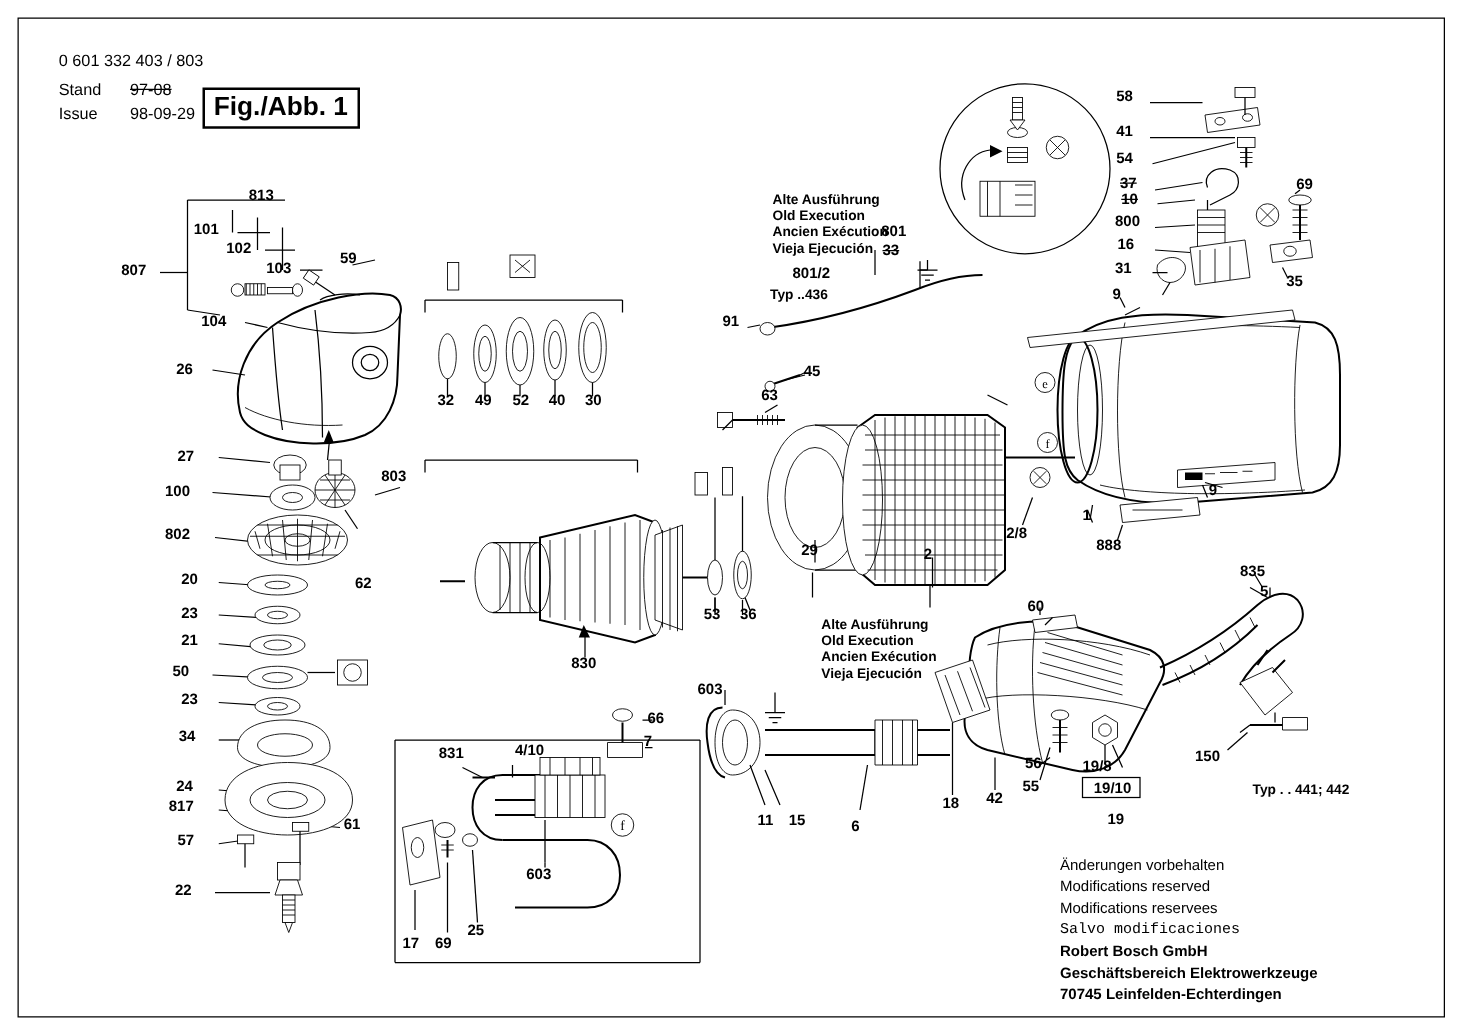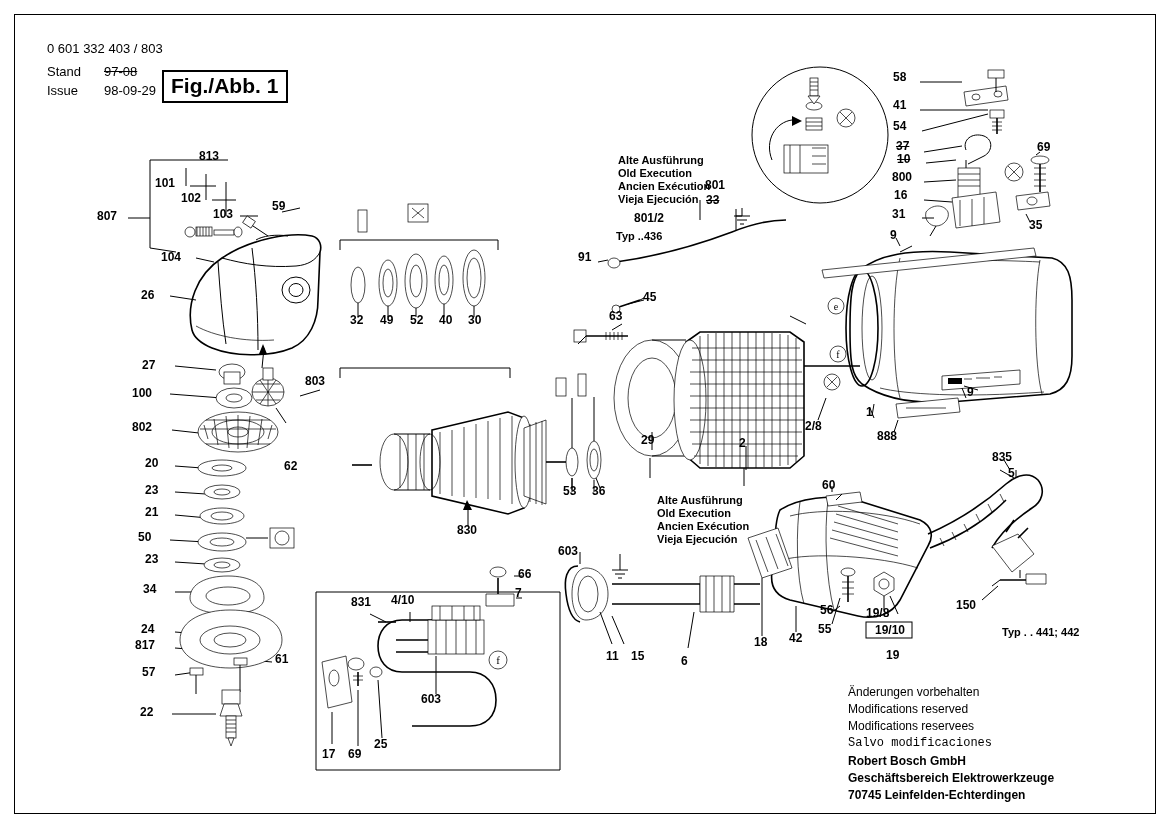--- a/index.html
+++ b/index.html
@@ -514,18 +514,18 @@
   <div class="lbl" style="left:886px;top:649px;">19</div>
   <div class="lbl" style="left:956px;top:599px;">150</div>
   <div class="lbl" style="left:681px;top:655px;">6</div>
   <div class="lbl" style="left:606px;top:650px;">11</div>
   <div class="lbl" style="left:631px;top:650px;">15</div>
   <div class="lbl" style="left:558px;top:545px;">603</div>
   <div class="lbl" style="left:421px;top:693px;">603</div>
   <div class="lbl" style="left:518px;top:568px;">66</div>
   <div class="lbl" style="left:515px;top:587px;">7</div>
   <div class="lbl" style="left:351px;top:596px;">831</div>
-  <div class="lbl" style="left:391px;top:594px;">4/10</div>
+  <div class="lbl" style="left:412px;top:594px;">4/10</div>
   <div class="lbl" style="left:322px;top:748px;">17</div>
   <div class="lbl" style="left:348px;top:748px;">69</div>
   <div class="lbl" style="left:374px;top:738px;">25</div>
 
 </div>
 
 </body></html>

